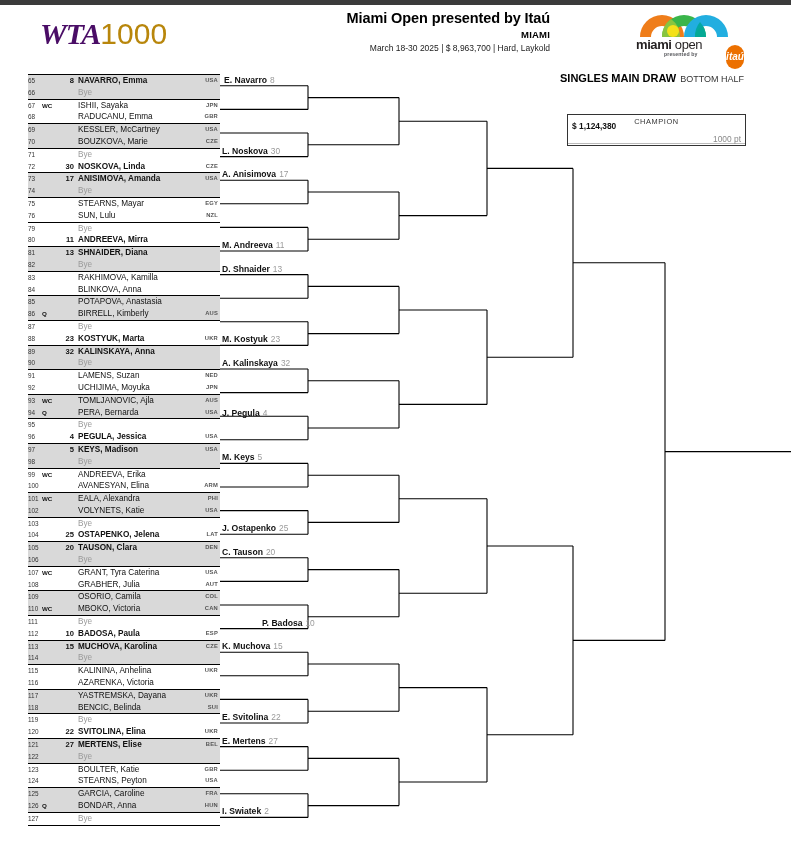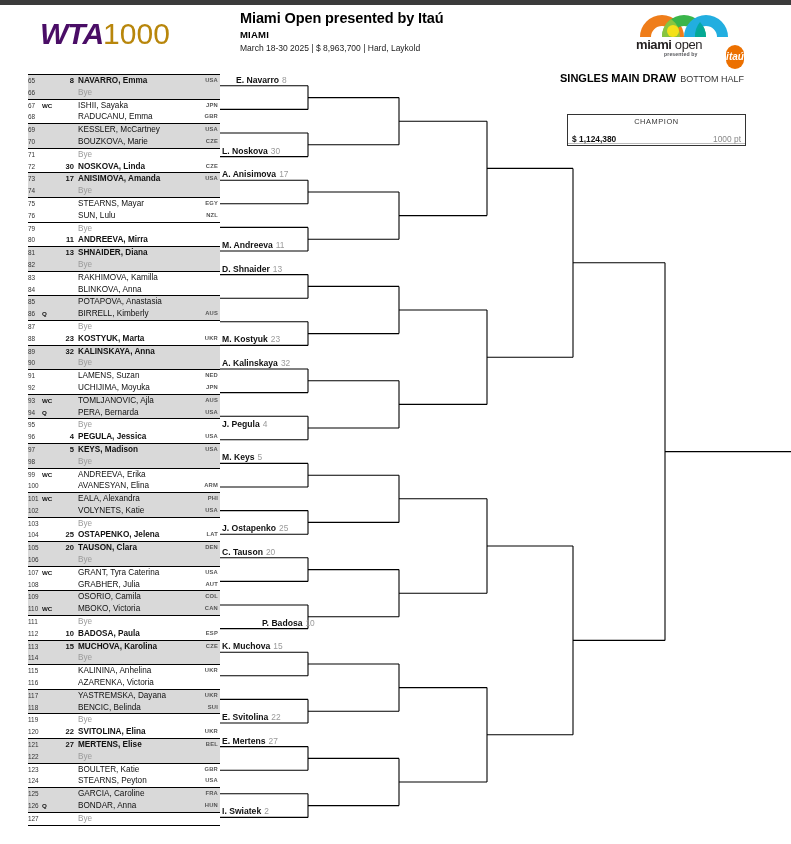--- a/index.html
+++ b/index.html
@@ -9,24 +9,24 @@
     font-family:"Liberation Sans", sans-serif;
     position:relative;
     overflow:hidden;
     color:#111;
   }
   .topbar{position:absolute;left:0;top:0;width:791px;height:5px;background:#3b3b3b;}
 
   
   .header{position:absolute;left:0;top:5px;width:791px;height:65px;}
   .wta-logo{position:absolute;left:40px;top:12px;font-size:30px;font-weight:bold;letter-spacing:-1px;font-style:italic;}
-  .wta-w{color:#4a0d66;font-family:Liberation Sans, sans-serif;}
+  .wta-w{color:#4a0d66;font-family:Liberation Serif, serif;}
   .wta-n{color:#b8860b;font-style:normal;font-weight:normal;letter-spacing:0px;}
 
-  .title-block{position:absolute;left:240px;top:5px;width:310px;text-align:left;}
+  .title-block{position:absolute;left:240px;top:5px;width:310px;text-align:right;}
   .t-main{font-size:14.5px;font-weight:bold;color:#000;letter-spacing:-0.1px;}
   .t-city{font-size:9.5px;font-weight:bold;color:#000;margin-top:3px;letter-spacing:0.2px;}
   .t-meta{font-size:8.5px;color:#222;margin-top:3px;}
 
   
   .mo-logo{position:absolute;left:630px;top:6px;width:130px;height:58px;}
   .mo-arch{position:absolute;left:8px;top:0px;width:92px;height:26px;}
   .mo-word{position:absolute;left:6px;top:26px;font-size:13px;font-weight:bold;color:#231f20;letter-spacing:-0.4px;}
   .mo-word .light{font-weight:normal;}
   .mo-pb{position:absolute;left:34px;top:40px;font-size:5.2px;color:#55565a;font-weight:bold;letter-spacing:0.1px;}
@@ -35,21 +35,21 @@
 
   
   .drawlabel{position:absolute;left:560px;top:68px;}
   .dl-a{font-size:11px;font-weight:bold;color:#000;}
   .dl-b{font-size:9px;color:#333;margin-left:4px;}
 
   
   .champ{position:absolute;left:567px;top:114px;width:177px;height:30px;border:1.4px solid #333;background:#fff;}
   .champ-h{text-align:center;font-size:7.4px;color:#333;letter-spacing:0.6px;padding-top:2px;}
   .champ-row{position:absolute;left:0;bottom:1px;width:177px;border-top:1px solid #bbb;}
-  .champ-money{position:absolute;left:4px;bottom:1px;font-size:8.4px;font-weight:bold;color:#111;}
+  .champ-money{position:absolute;left:4px;bottom:14px;font-size:8.4px;font-weight:bold;color:#111;}
   .champ-pts{position:absolute;right:4px;bottom:1px;font-size:8.4px;color:#8a8a8a;}
 
   
   #draw{position:absolute;left:28px;top:74px;width:192px;}
   .match{border-top:1.1px solid #000;}
   .match.last{border-bottom:1.1px solid #000;}
   .match.shade{background:#d9d9d9;}
   .row{height:11.8px;line-height:11.8px;position:relative;white-space:nowrap;}
   .num{position:absolute;left:0;top:0;width:15px;text-align:left;font-size:6.4px;color:#333;}
   .st{position:absolute;left:14px;top:0;width:14px;font-size:6.2px;font-weight:bold;color:#111;}
@@ -199,28 +199,28 @@
     <line x1="573" y1="168.4" x2="573" y2="357.2" stroke="#000" stroke-width="1.1"></line>
     <line x1="487" y1="546" x2="573" y2="546" stroke="#000" stroke-width="1.1"></line>
     <line x1="487" y1="734.8000000000001" x2="573" y2="734.8000000000001" stroke="#000" stroke-width="1.1"></line>
     <line x1="573" y1="546" x2="573" y2="734.8000000000001" stroke="#000" stroke-width="1.1"></line>
     <line x1="573" y1="262.8" x2="665" y2="262.8" stroke="#000" stroke-width="1.1"></line>
     <line x1="573" y1="640.4000000000001" x2="665" y2="640.4000000000001" stroke="#000" stroke-width="1.1"></line>
     <line x1="665" y1="262.8" x2="665" y2="640.4000000000001" stroke="#000" stroke-width="1.1"></line>
     <line x1="665" y1="451.6" x2="791" y2="451.6" stroke="#000" stroke-width="1.1"></line>
   </svg>
 <div id="r2labels">
-    <div class="r2label" style="left: 236px; top: 74.8px;"><span>E. Navarro</span><span class="sd">8</span></div>
+    <div class="r2label" style="left: 224px; top: 74.8px;"><span>E. Navarro</span><span class="sd">8</span></div>
     <div class="r2label" style="left: 222px; top: 145.6px;"><span>L. Noskova</span><span class="sd">30</span></div>
     <div class="r2label" style="left: 222px; top: 169.2px;"><span>A. Anisimova</span><span class="sd">17</span></div>
     <div class="r2label" style="left: 222px; top: 240px;"><span>M. Andreeva</span><span class="sd">11</span></div>
     <div class="r2label" style="left: 222px; top: 263.6px;"><span>D. Shnaider</span><span class="sd">13</span></div>
     <div class="r2label" style="left: 222px; top: 334.4px;"><span>M. Kostyuk</span><span class="sd">23</span></div>
     <div class="r2label" style="left: 222px; top: 358px;"><span>A. Kalinskaya</span><span class="sd">32</span></div>
-    <div class="r2label" style="left: 222px; top: 419px; text-align: center;"><span>J. Pegula</span><span class="sd">4</span></div>
+    <div class="r2label" style="left: 222px; top: 408px; text-align: center;"><span>J. Pegula</span><span class="sd">4</span></div>
     <div class="r2label" style="left: 222px; top: 452.4px;"><span>M. Keys</span><span class="sd">5</span></div>
     <div class="r2label" style="left: 222px; top: 523.2px;"><span>J. Ostapenko</span><span class="sd">25</span></div>
     <div class="r2label" style="left: 222px; top: 546.8px;"><span>C. Tauson</span><span class="sd">20</span></div>
     <div class="r2label" style="left: 222px; top: 617.6px; padding-left: 40px;"><span>P. Badosa</span><span class="sd">10</span></div>
     <div class="r2label" style="left: 222px; top: 641.2px;"><span>K. Muchova</span><span class="sd">15</span></div>
     <div class="r2label" style="left: 222px; top: 712px;"><span>E. Svitolina</span><span class="sd">22</span></div>
     <div class="r2label" style="left: 222px; top: 735.6px;"><span>E. Mertens</span><span class="sd">27</span></div>
     <div class="r2label" style="left: 222px; top: 806.4px; text-align: center;"><span>I. Swiatek</span><span class="sd">2</span></div>
   </div>
 

